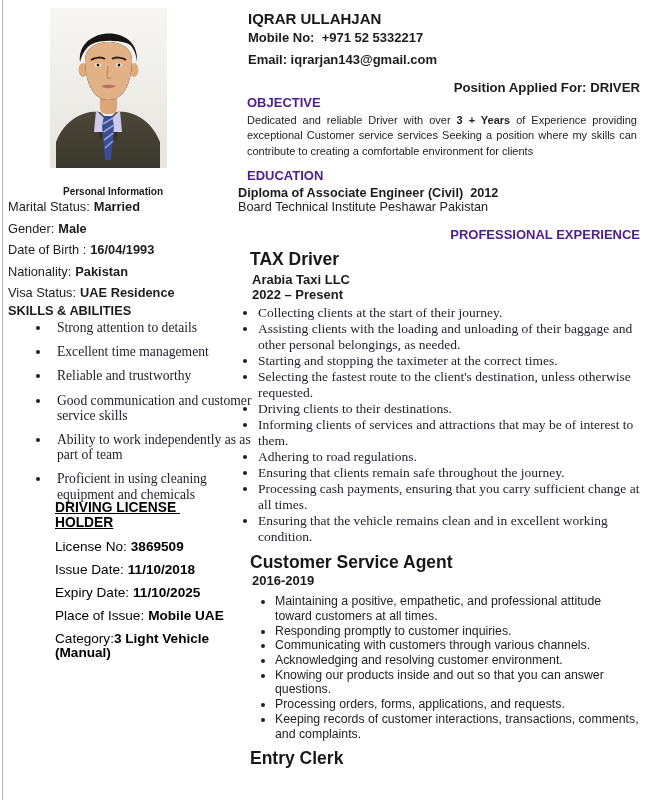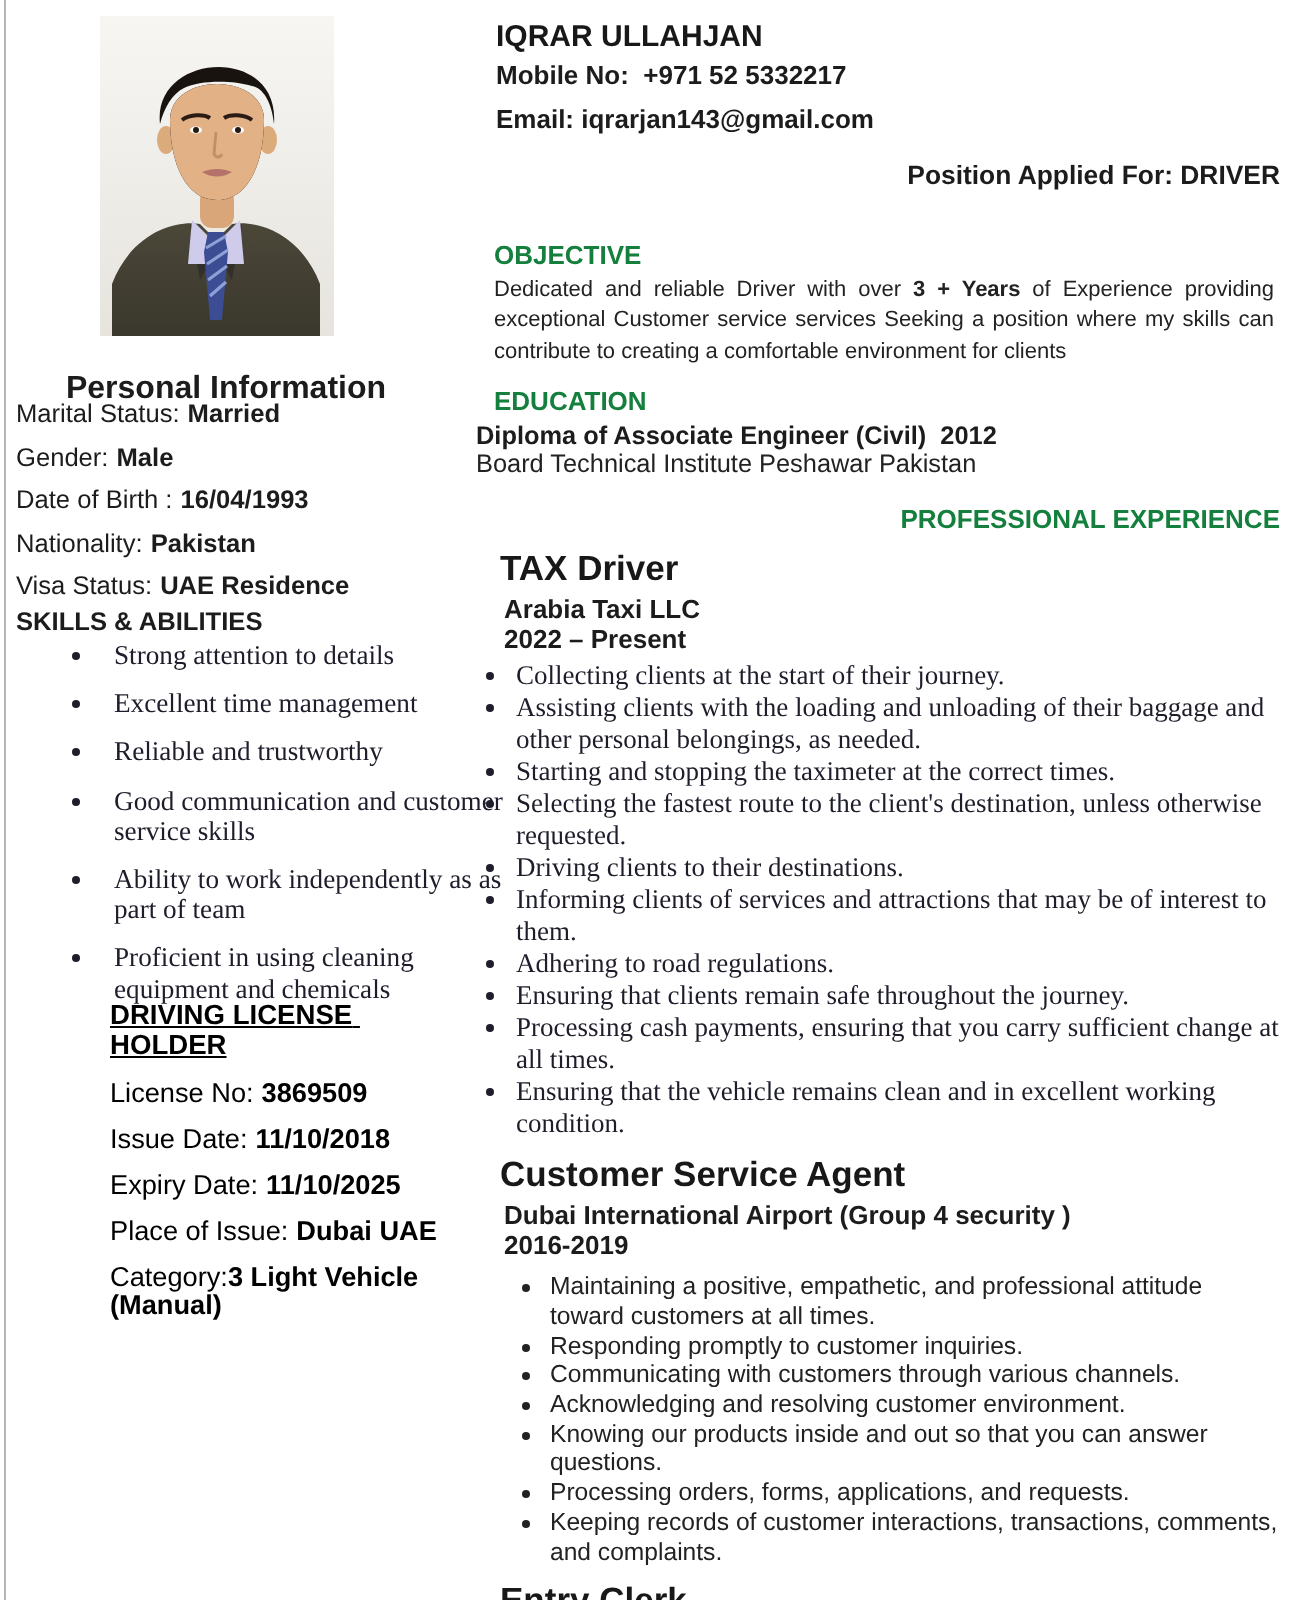--- a/index.html
+++ b/index.html
@@ -6,21 +6,21 @@
   .page{
     position:relative;width:647px;height:800px;background:#ffffff;overflow:hidden;
     font-family:"Liberation Sans",sans-serif;color:#1f1f1f;
   }
   .left-border{position:absolute;left:2px;top:0;width:1px;height:800px;background:#b5b5b5;}
 
   
   .sidebar{position:absolute;left:3px;top:0;width:228px;height:800px;}
   .photo{position:absolute;left:47px;top:8px;width:117px;height:160px;}
   .pi-title{position:absolute;top:186px;left:0;width:220px;margin:0;text-align:center;
-    font-size:16px;font-weight:bold;color:#1c1c1c;}
+    font-size:10px;font-weight:bold;color:#1c1c1c;}
   .pi-lines{position:absolute;top:196px;left:5px;width:220px;}
   .pi-line{font-size:12.8px;line-height:21.5px;color:#1c1c1c;white-space:pre-wrap;}
   .pi-line .lbl{font-weight:normal;margin-right:4px;}
   .pi-line .val{font-weight:bold;}
   .skills-title{position:absolute;top:303px;left:5px;margin:0;font-size:12.8px;
     font-weight:bold;color:#1c1c1c;}
   .skills{position:absolute;top:320px;left:0;width:215px;margin:0;padding:0 0 0 48px;
     font-family:"Liberation Serif",serif;font-size:13.6px;line-height:15.2px;color:#1d1d2b;}
   .skills li{margin:0 0 9px 0;padding-left:6px;}
   .license{position:absolute;top:500px;left:52px;width:170px;
@@ -32,21 +32,21 @@
   .lic-line .lbl.nospace{margin-right:0;}
   .lic-line .val{font-weight:bold;}
 
   
   .rc{position:absolute;left:238px;top:0;width:402px;}
   .name{margin:10px 0 0 10px;font-size:15px;font-weight:bold;color:#181818;}
   .contact{margin:0 0 0 10px;font-size:13px;font-weight:bold;line-height:22px;
     color:#1c1c1c;white-space:pre-wrap;}
   .position{margin:9px 0 0 0;padding-left:28px;text-align:right;font-size:13.2px;
     font-weight:bold;color:#1c1c1c;}
-  .sec-title{margin:25px 0 3px 9px;font-size:13px;font-weight:bold;color:#15803d;}
+  .sec-title{margin:0 0 3px 9px;font-size:13px;font-weight:bold;color:#4c1d95;}
   .sec-title.edu{margin-top:9px;}
   .sec-title.pro{margin-top:13px;margin-bottom:0;text-align:right;}
   .obj-text{margin:0 0 0 9px;width:390px;font-size:11px;line-height:15.4px;
     text-align:justify;color:#222;}
   .edu-degree{margin:0;font-size:12.7px;font-weight:bold;color:#1c1c1c;white-space:pre-wrap;}
   .edu-school{margin:0;font-size:12.7px;color:#222;}
   .role{margin:7px 0 0 12px;font-size:17.5px;font-weight:bold;color:#181818;}
   .company{margin:2px 0 0 14px;font-size:13px;font-weight:bold;color:#1c1c1c;}
   .period{margin:0 0 0 14px;font-size:13px;font-weight:bold;color:#1c1c1c;}
   .blts-serif{margin:3px 0 0 0;padding:0 0 0 20px;width:382px;
@@ -128,21 +128,21 @@
       <li>Good communication and customer service skills</li>
       <li>Ability to work independently as as part of team</li>
       <li>Proficient in using cleaning equipment and chemicals</li>
     </ul>
 
     <div class="license">
       <h4 class="lic-title">DRIVING LICENSE HOLDER</h4>
       <div class="lic-line"><span class="lbl">License No:</span><span class="val">3869509</span></div>
       <div class="lic-line"><span class="lbl">Issue Date:</span><span class="val">11/10/2018</span></div>
       <div class="lic-line"><span class="lbl">Expiry Date:</span><span class="val">11/10/2025</span></div>
-      <div class="lic-line"><span class="lbl">Place of Issue:</span><span class="val">Dubai UAE</span></div>
+      <div class="lic-line"><span class="lbl">Place of Issue:</span><span class="val">Mobile UAE</span></div>
       <div class="lic-line"><span class="lbl nospace">Category:</span><span class="val">3 Light Vehicle (Manual)</span></div>
     </div>
   </aside>
 
   <main class="rc">
     <div class="name">IQRAR ULLAHJAN</div>
     <div class="contact">Mobile No:  +971 52 5332217</div>
     <div class="contact">Email: iqrarjan143@gmail.com</div>
     <div class="position">Position Applied For: DRIVER</div>
 
@@ -168,21 +168,20 @@
         <li>Informing clients of services and attractions that may be of interest to them.</li>
         <li>Adhering to road regulations.</li>
         <li>Ensuring that clients remain safe throughout the journey.</li>
         <li>Processing cash payments, ensuring that you carry sufficient change at all times.</li>
         <li>Ensuring that the vehicle remains clean and in excellent working condition.</li>
       </ul>
     </div>
 
     <div>
       <div class="role">Customer Service Agent</div>
-      <div class="company">Dubai International Airport (Group 4 security )</div>
       <div class="period">2016-2019</div>
       <ul class="blts-sans">
         <li>Maintaining a positive, empathetic, and professional attitude toward customers at all times.</li>
         <li>Responding promptly to customer inquiries.</li>
         <li>Communicating with customers through various channels.</li>
         <li>Acknowledging and resolving customer environment.</li>
         <li>Knowing our products inside and out so that you can answer questions.</li>
         <li>Processing orders, forms, applications, and requests.</li>
         <li>Keeping records of customer interactions, transactions, comments, and complaints.</li>
       </ul>

